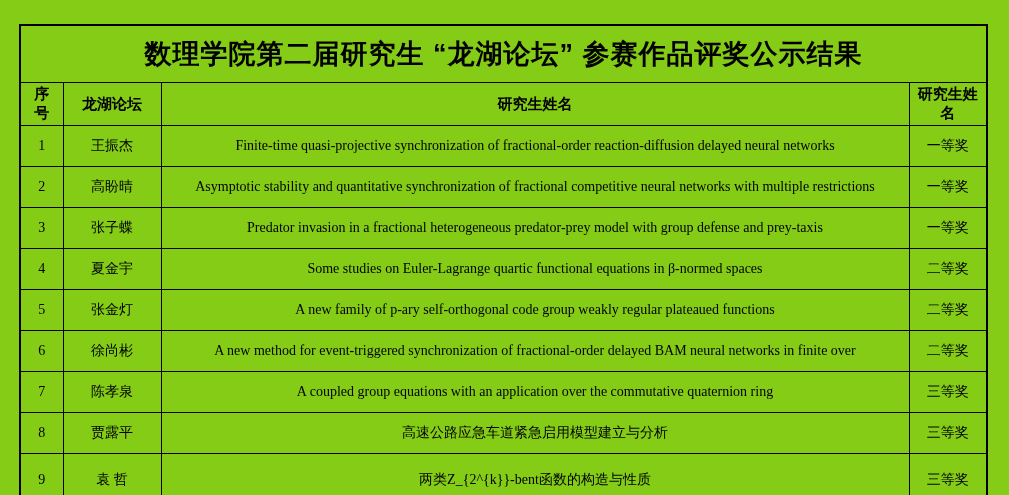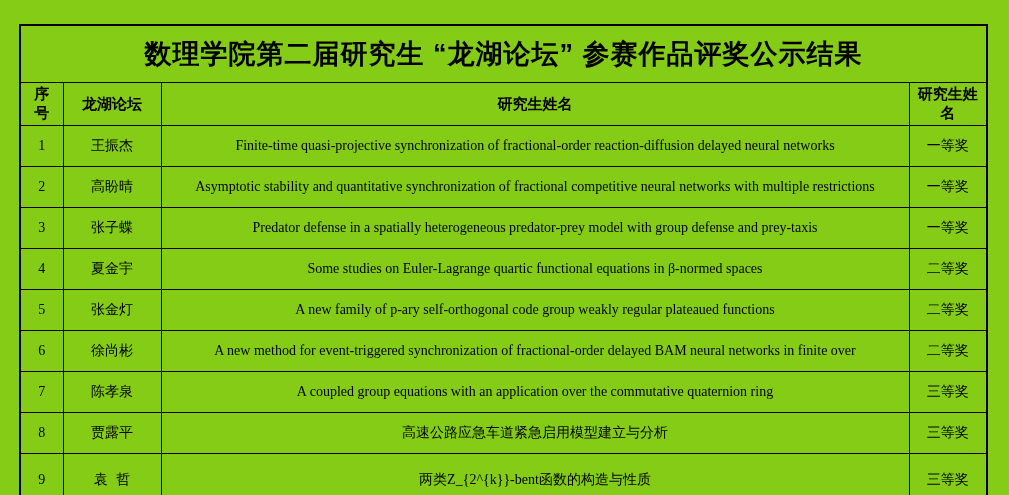--- a/index.html
+++ b/index.html
@@ -57,21 +57,21 @@
   }
   .award-table tbody tr:last-child td {
     height: 47px;
   }
   td.serial-cell {
     font-family: "Liberation Serif", serif;
     font-size: 14px;
   }
   td.name-cell,
   td.award-cell {
-    font-family: Liberation Mono, monospace;
+    font-family: Liberation Serif, serif;
     font-size: 15px;
   }
   td.title-col-cell {
     font-family: "Liberation Serif", "DejaVu Serif", serif;
     font-size: 14px;
     line-height: 1.25;
   }
 </style>
 </head>
 <body>
@@ -104,21 +104,21 @@
   </tr>
         <tr>
     <td class="serial-cell">2</td>
     <td class="name-cell">高盼晴</td>
     <td class="title-col-cell">Asymptotic stability and quantitative synchronization of fractional competitive neural networks with multiple restrictions</td>
     <td class="award-cell">一等奖</td>
   </tr>
         <tr>
     <td class="serial-cell">3</td>
     <td class="name-cell">张子蝶</td>
-    <td class="title-col-cell">Predator defense in a spatially heterogeneous predator-prey model with group defense and prey-taxis</td>
+    <td class="title-col-cell">Predator invasion in a fractional heterogeneous predator-prey model with group defense and prey-taxis</td>
     <td class="award-cell">一等奖</td>
   </tr>
         <tr>
     <td class="serial-cell">4</td>
     <td class="name-cell">夏金宇</td>
     <td class="title-col-cell">Some studies on Euler-Lagrange quartic functional equations in β-normed spaces</td>
     <td class="award-cell">二等奖</td>
   </tr>
         <tr>
     <td class="serial-cell">5</td>

